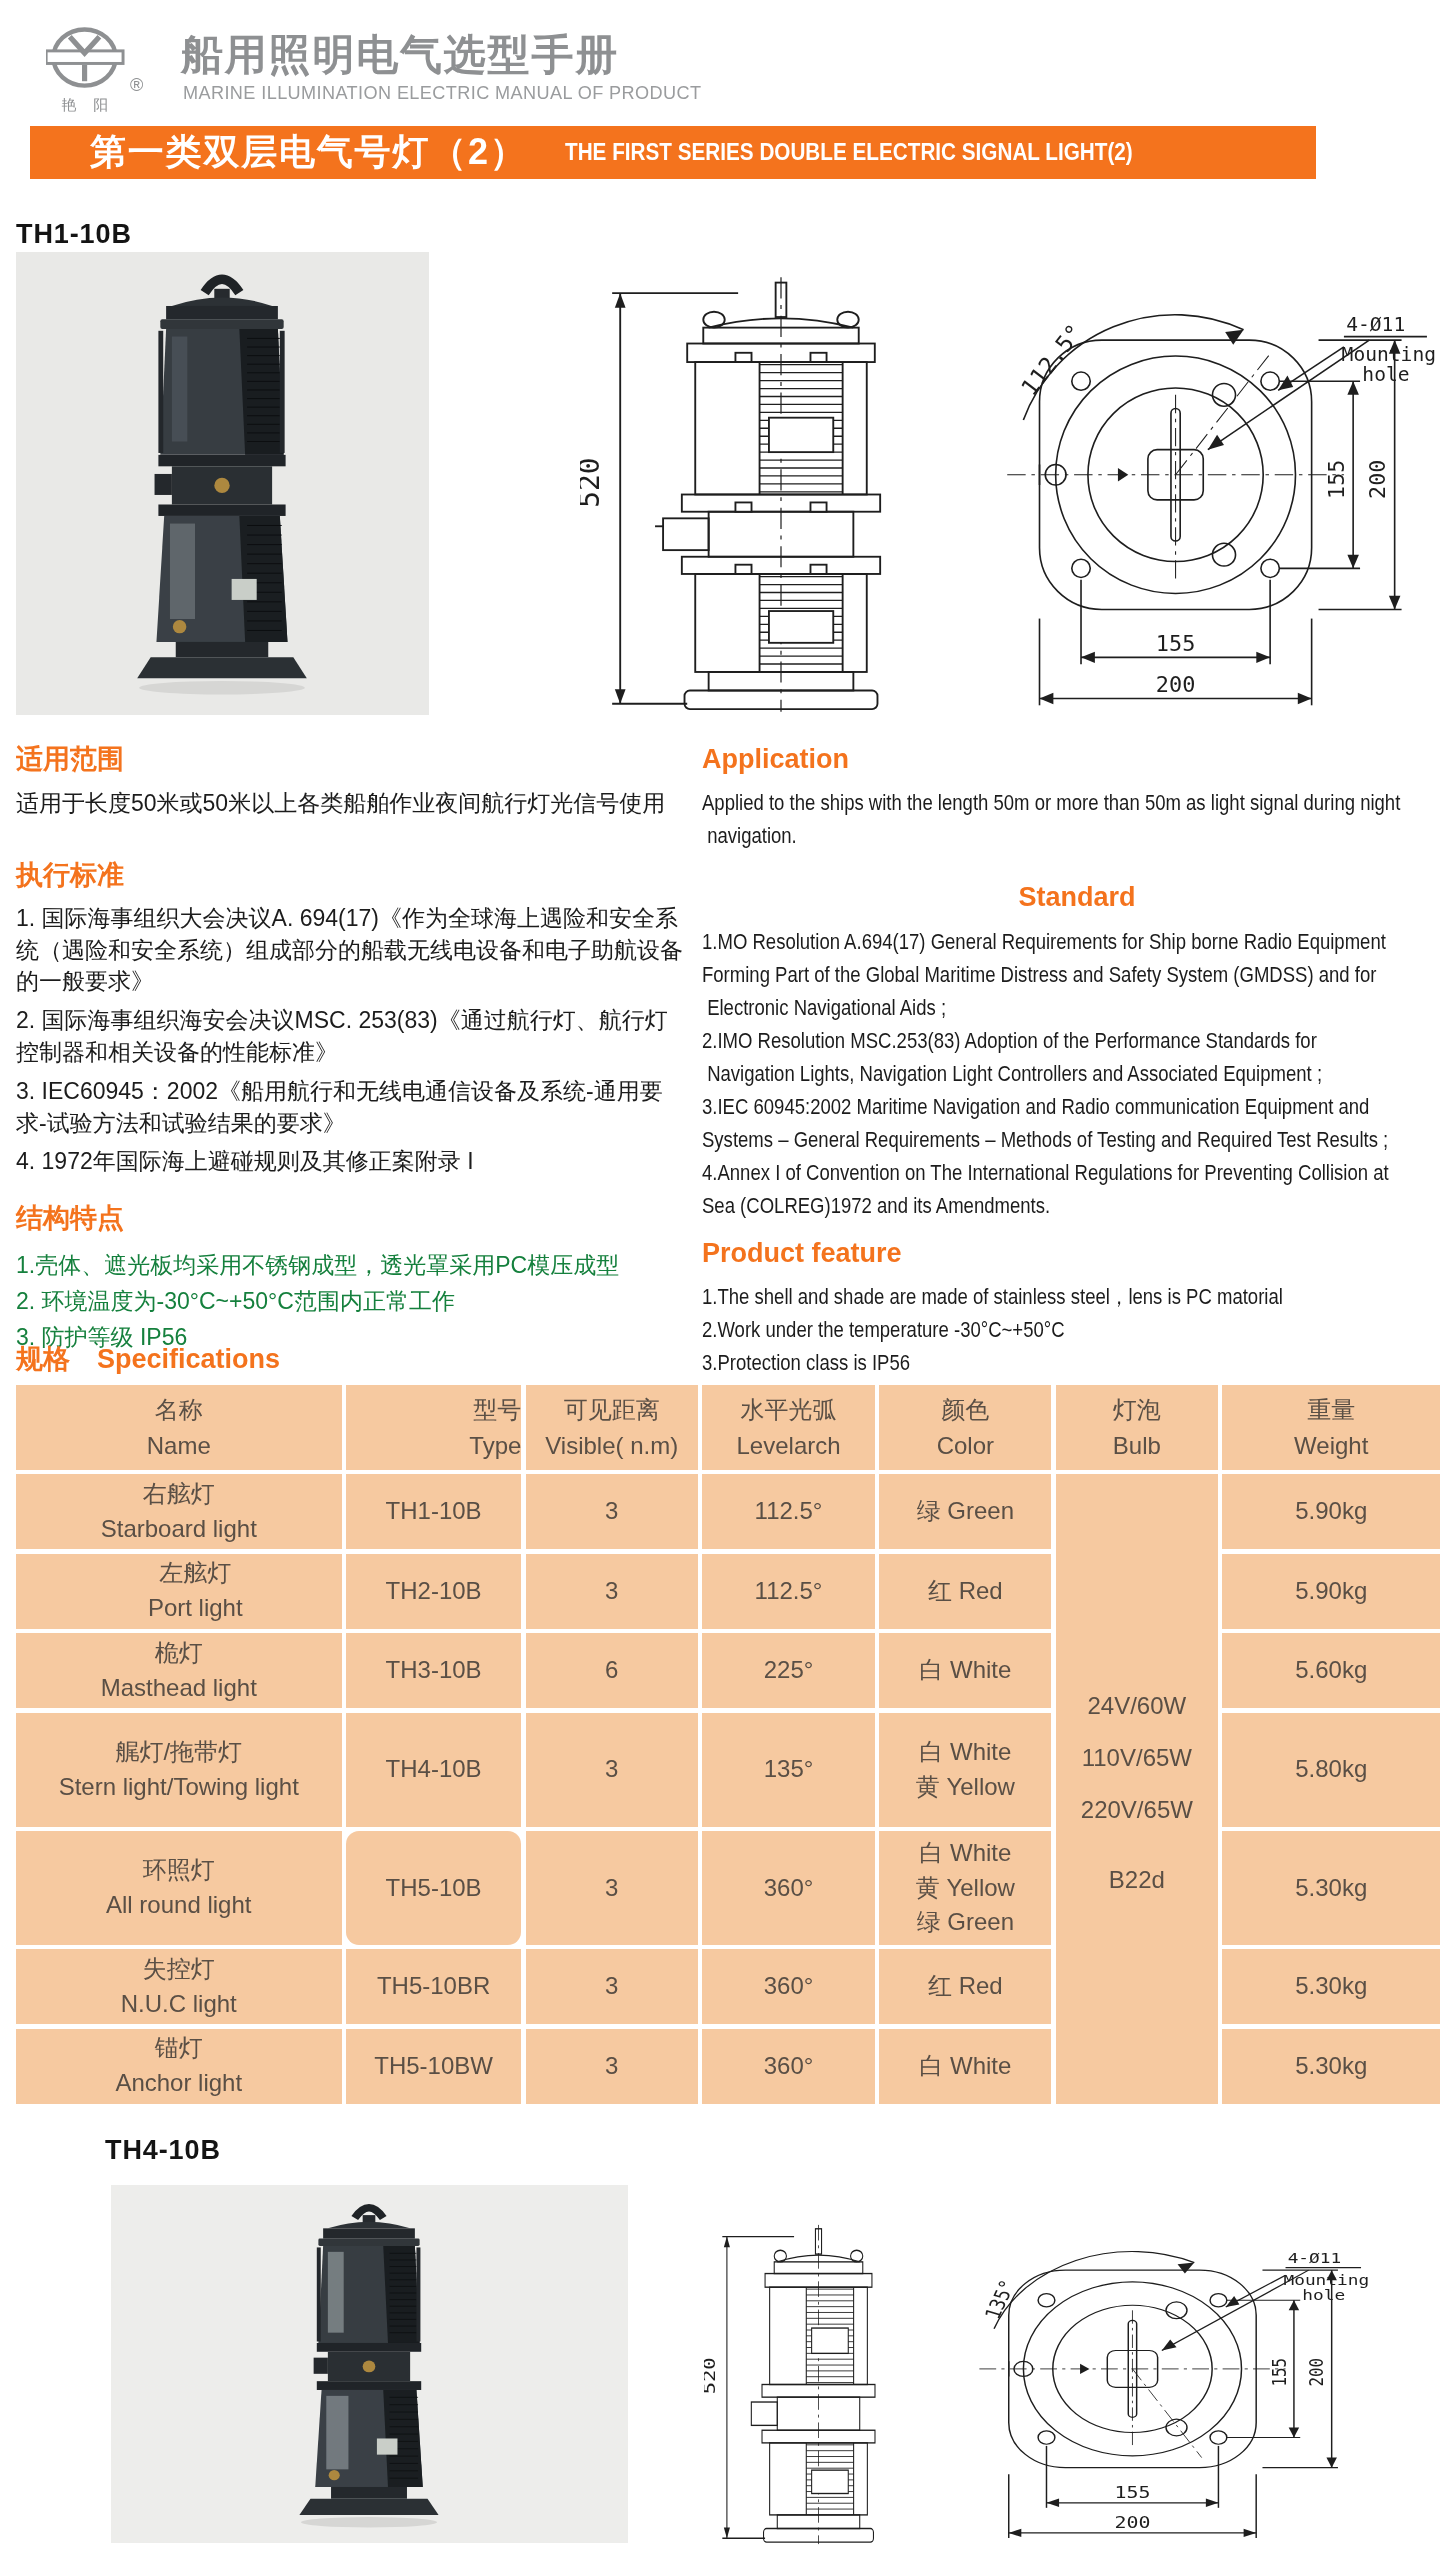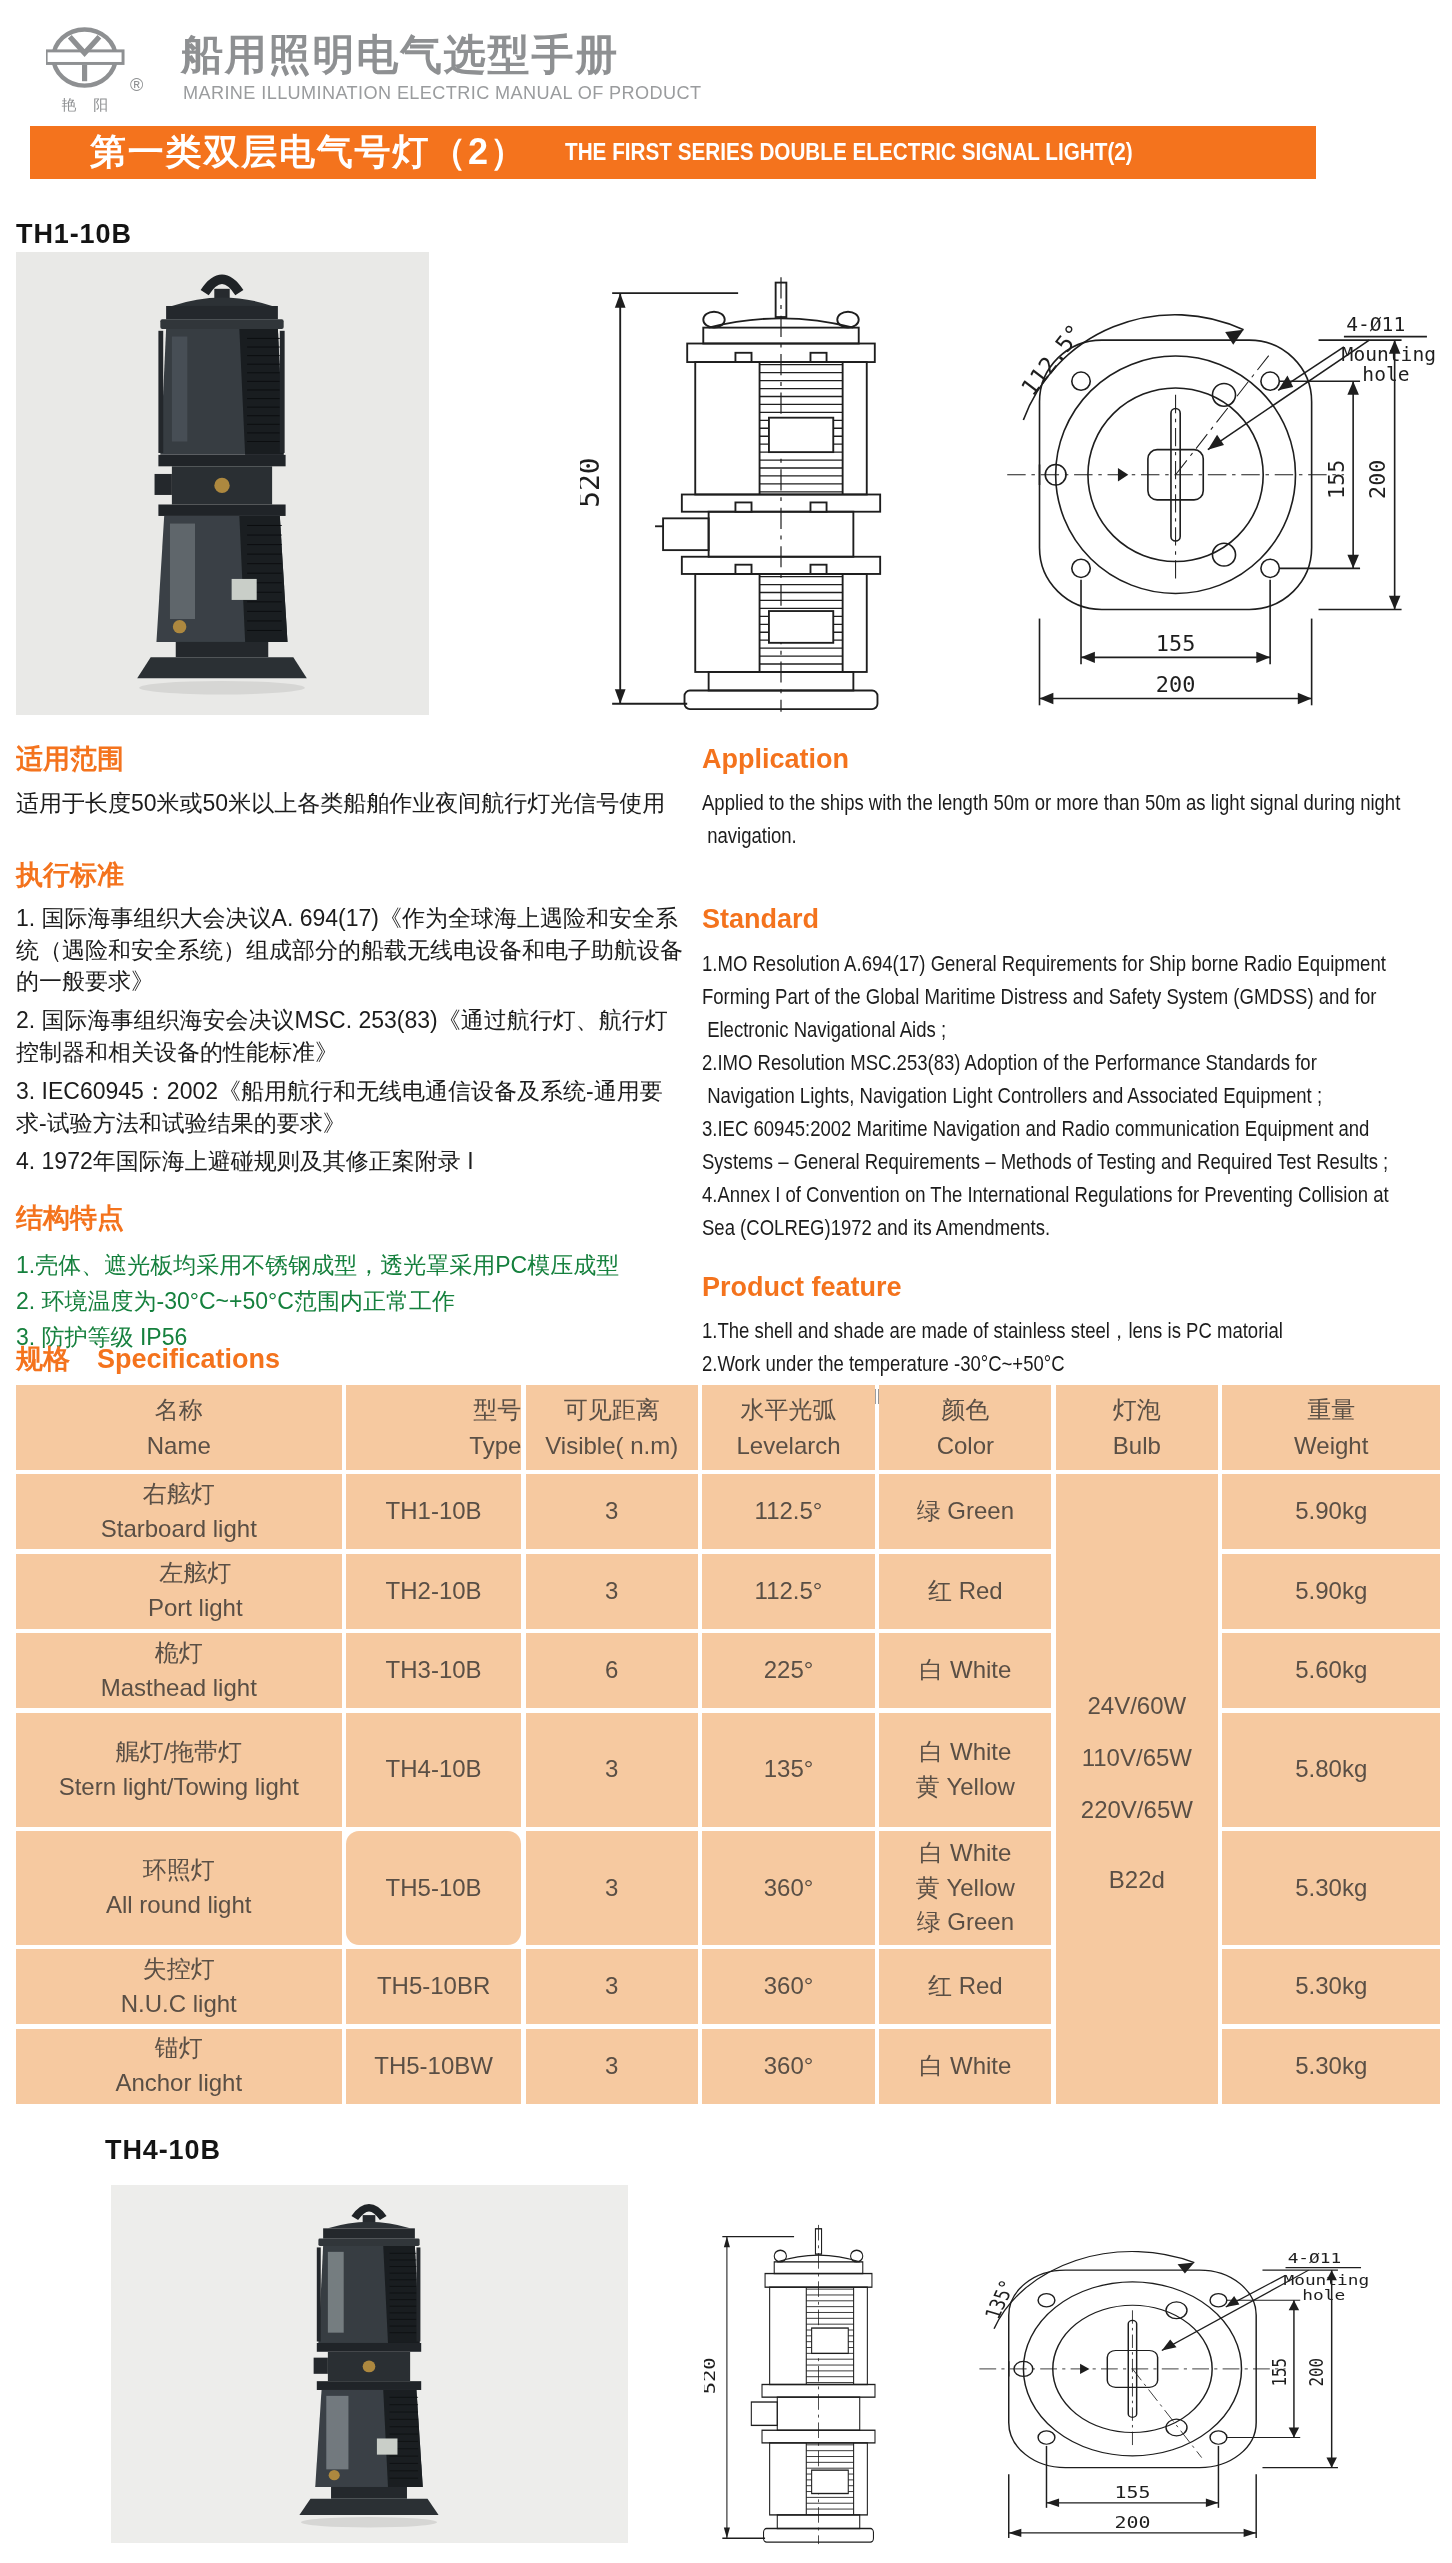--- a/index.html
+++ b/index.html
@@ -52,21 +52,21 @@
   text.ang{font-size:20px;}
   text.note{font-size:17px;}
   text.dim{font-size:19px;}
 
   
   .col{position:absolute;top:743px;}
   #col-cn{left:16px;width:672px;}
   #col-en{left:702px;width:750px;}
   .sec{font-size:27px;font-weight:bold;color:#f4731d;margin:0 0 12.4px 0;line-height:32px;}
   .mt-cn1{margin-top:39px;} .mt-cn2{margin-top:24px;}
-  .mt-en1{margin-top:50px;} .mt-en2{margin-top:26px;}
+  .mt-en1{margin-top:28px;text-align:center;} .mt-en2{margin-top:14px;}
   .cn-body{font-size:23px;line-height:1.4;margin:0;color:#1c1c1c;}
   .std-items.cn .li{font-size:23px;line-height:1.38;margin:7.1px 0;color:#1c1c1c;}
   .feat-items.cn .li{font-size:23px;line-height:1.58;color:#15803d;}
   .en-line{font-size:21.3px;line-height:33px;color:#1c1c1c;white-space:pre;
            transform:scaleX(.87);transform-origin:left;}
 
   
   .spec-heading{position:absolute;left:16px;top:1341px;font-size:27px;font-weight:bold;color:#f4731d;}
   .spec-heading .en{margin-left:27px;}
   .spec-table{position:absolute;left:16px;top:1385px;width:1424px;display:grid;

